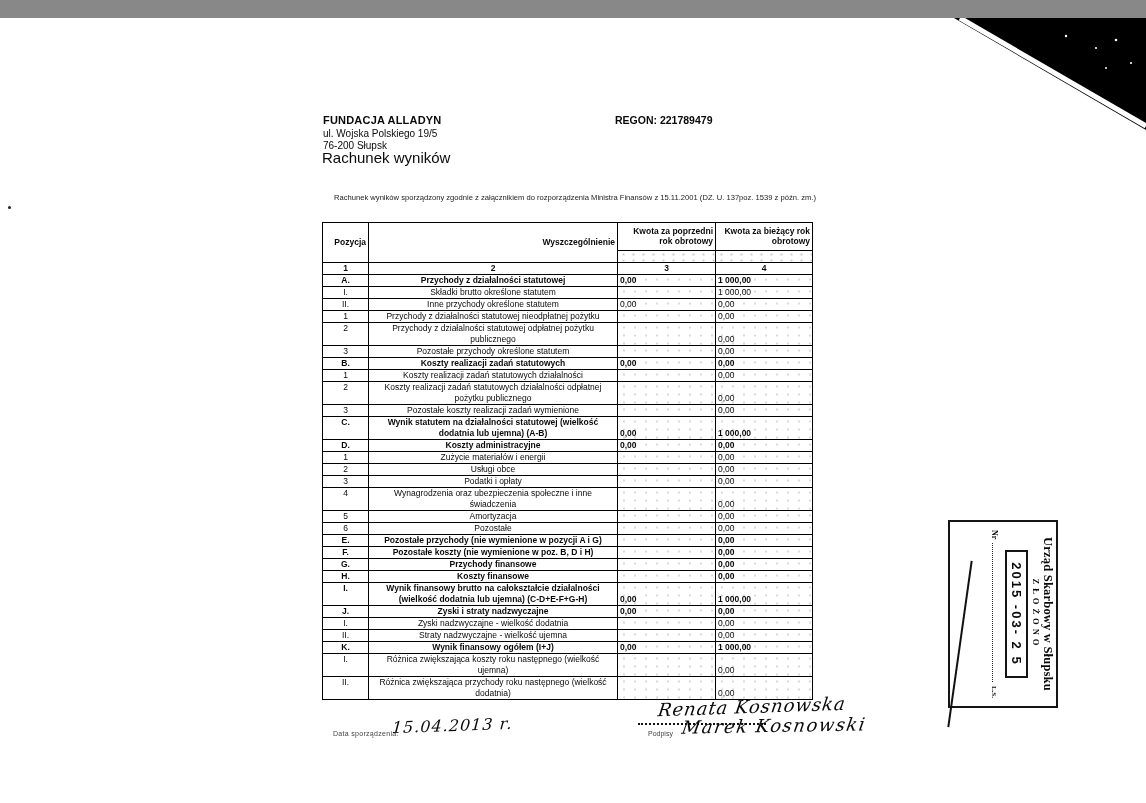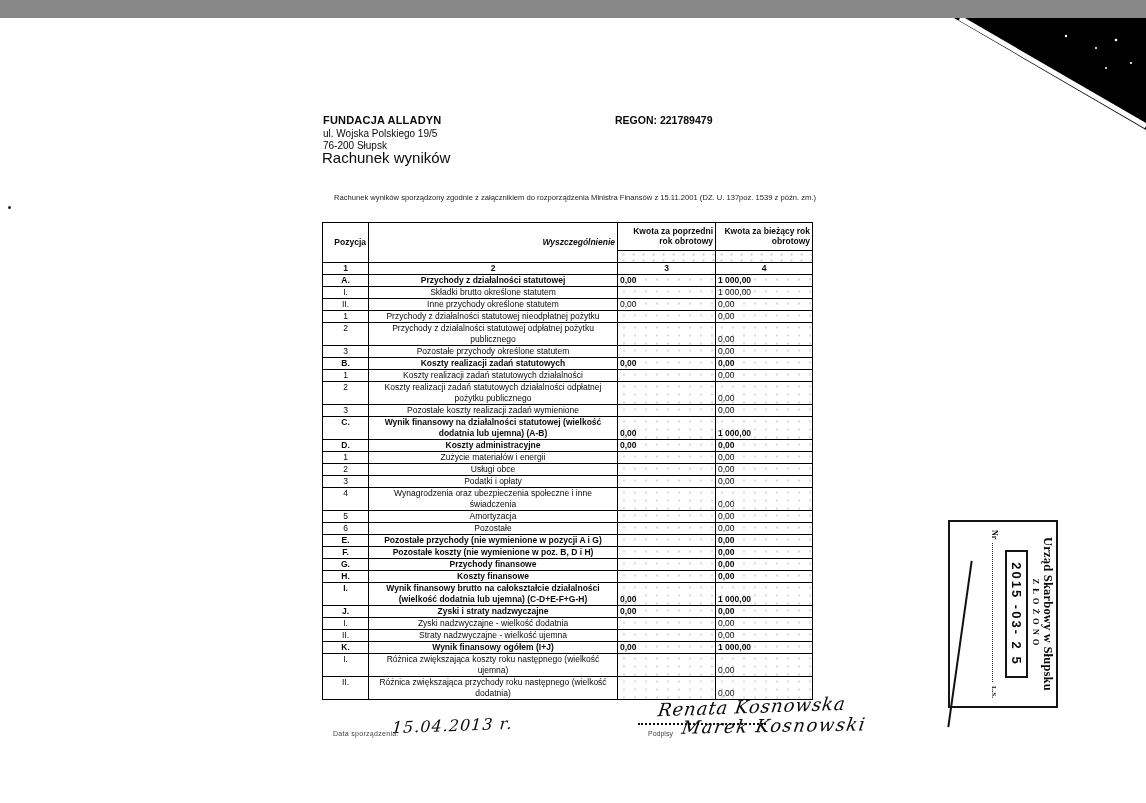--- a/index.html
+++ b/index.html
@@ -22,21 +22,21 @@
   col.c-pos{width:46px;} col.c-label{width:249px;} col.c-prev{width:98px;} col.c-curr{width:97px;}
   #results-table td.pos{text-align:center;vertical-align:top;}
   #results-table td.label{text-align:center;}
   #results-table td.val{text-align:left;
       background-image:radial-gradient(circle,#b5b5b5 0.6px,transparent 0.9px);
       background-size:11px 8px;}
   #results-table tr.bold td{font-weight:700;}
   tr.hdr-empty td{height:11px;background-image:radial-gradient(circle,#b5b5b5 0.6px,transparent 0.9px);background-size:10px 6px;}
   tr.hdr-num td{height:10px;text-align:center;font-weight:700;vertical-align:middle;line-height:10px;}
   th.kwota{height:27px;font-size:8px;}
-  th.wysz{font-size:9.5px;font-style:italic;}
+  th.wysz{font-size:9.5px;}
   th.poz{font-size:8px;}
   
   #date-label{left:333px;top:712px;font-size:7px;color:#444;letter-spacing:.3px;}
   #date-value{left:392px;top:698px;font-family:"DejaVu Serif",serif;font-style:italic;font-size:16px;
       transform:rotate(-2deg) skewX(-6deg);letter-spacing:1px;}
   #signatures-label{left:648px;top:712px;font-size:7px;color:#444;}
   #sig1{left:658px;top:678px;font-family:"DejaVu Serif",serif;font-style:italic;font-size:18px;
       transform:rotate(-2deg) skewX(-10deg);letter-spacing:1px;white-space:nowrap;}
   #sig1-line{left:638px;top:705px;width:128px;border-bottom:2px dotted #111;}
   #sig2{left:682px;top:697px;font-family:"DejaVu Serif",serif;font-style:italic;font-size:18px;
@@ -161,21 +161,21 @@
           <td class="val">0,00</td>
         </tr>
         <tr>
           <td class="pos">3</td>
           <td class="label">Pozostałe koszty realizacji zadań wymienione</td>
           <td class="val"></td>
           <td class="val">0,00</td>
         </tr>
         <tr class="bold">
           <td class="pos">C.</td>
-          <td class="label">Wynik finansowy na działalności statutowej (wielkość dodatnia lub ujemna) (A-B)</td>
+          <td class="label">Wynik statutem na działalności statutowej (wielkość dodatnia lub ujemna) (A-B)</td>
           <td class="val">0,00</td>
           <td class="val">1 000,00</td>
         </tr>
         <tr class="bold">
           <td class="pos">D.</td>
           <td class="label">Koszty administracyjne</td>
           <td class="val">0,00</td>
           <td class="val">0,00</td>
         </tr>
         <tr>

